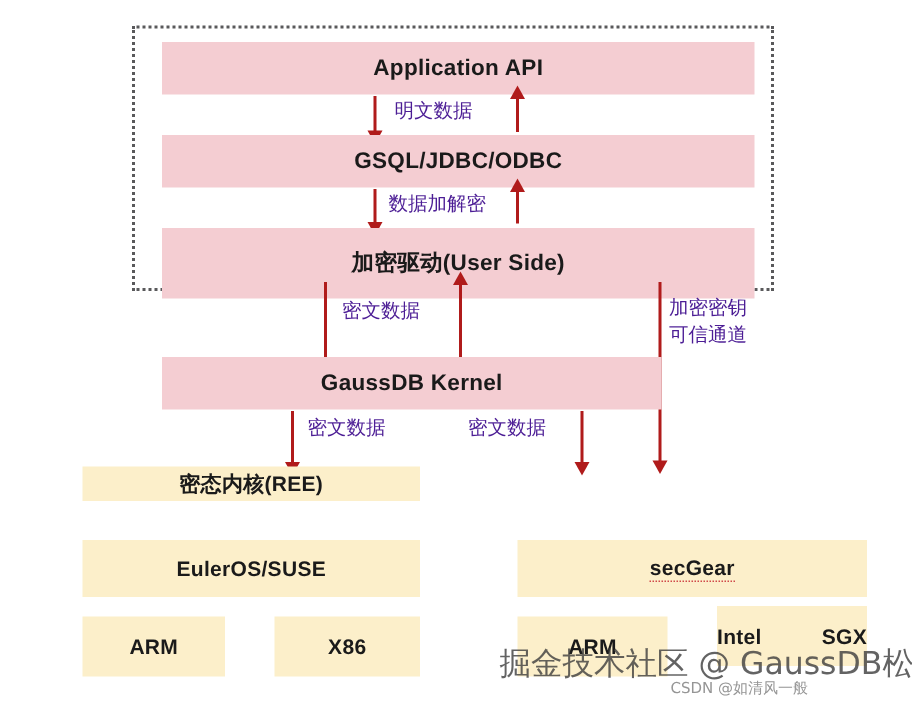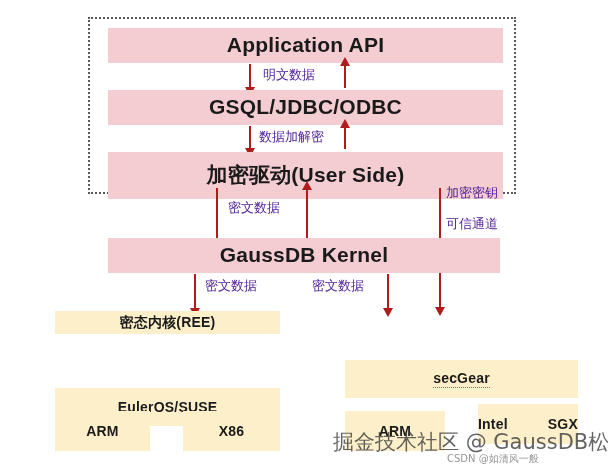--- a/index.html
+++ b/index.html
@@ -36,21 +36,21 @@
     align-items: center;
     justify-content: center;
     text-align: center;
     font-weight: bold;
     color: #1a1a1a;
     line-height: 1.15;
     letter-spacing: 0.2px;
   }
   .box-pink {
     background: #f4cdd2;
-    font-size: 21px;
+    font-size: 15px;
   }
   .box-yellow {
     background: #fcefca;
     font-size: 14px;
   }
   .box-yellow.small { font-size: 14px; }
 
   
   .arrow {
     position: absolute;
@@ -136,34 +136,34 @@
   <div class="alabel" style="left:259px; top:129px;text-align:center;">数据加解密</div>
 
   <div class="box box-pink" style="left:108px; top:152px; width:395px; height:47px;">加密驱动(User Side)</div>
 
   <div class="arrow down" style="left:216px; top:188px; height:55px;"></div>
 
   <div class="arrow up" style="left:306px; top:189px; height:54px;"></div>
   <div class="alabel" style="left:228px; top:200px;">密文数据</div>
 
   <div class="arrow down" style="left:439px; top:188px; height:120px;"></div>
-  <div class="alabel" style="left:446px; top:186px;font-family:Liberation Mono, monospace;">加密密钥</div>
+  <div class="alabel" style="left:446px; top:198px;">加密密钥</div>
   <div class="alabel" style="left:446px; top:216px;text-align:center;">可信通道</div>
 
-  <div class="box box-pink" style="left:108px; top:238px; width:392px; height:35px;">GaussDB Kernel</div>
+  <div class="box box-pink" style="left:108px; top:238px; width:333px; height:35px;">GaussDB Kernel</div>
 
   <div class="arrow down" style="left:194px; top:274px; height:35px;"></div>
   <div class="alabel" style="left:205px; top:278px;">密文数据</div>
 
   <div class="arrow down" style="left:387px; top:274px; height:35px;"></div>
   <div class="alabel" style="left:312px; top:278px;">密文数据</div>
 
   <div class="box box-yellow" style="left:55px; top:311px; width:225px; height:23px;">密态内核(REE)</div>
 
-  <div class="box box-yellow" style="left:55px; top:360px; width:225px; height:38px;margin-top:28px;">EulerOS/SUSE</div>
+  <div class="box box-yellow" style="left:55px; top:360px; width:225px; height:38px;">EulerOS/SUSE</div>
 
   <div class="box box-yellow small" style="left:55px; top:411px; width:95px; height:40px;">ARM</div>
 
   <div class="box box-yellow small" style="left:183px; top:411px; width:97px; height:40px;">X86</div>
 
 
   <div class="box box-yellow" style="left:345px; top:360px; width:233px; height:38px;">
     <span class="wiggle">secGear</span>
   </div>
 

